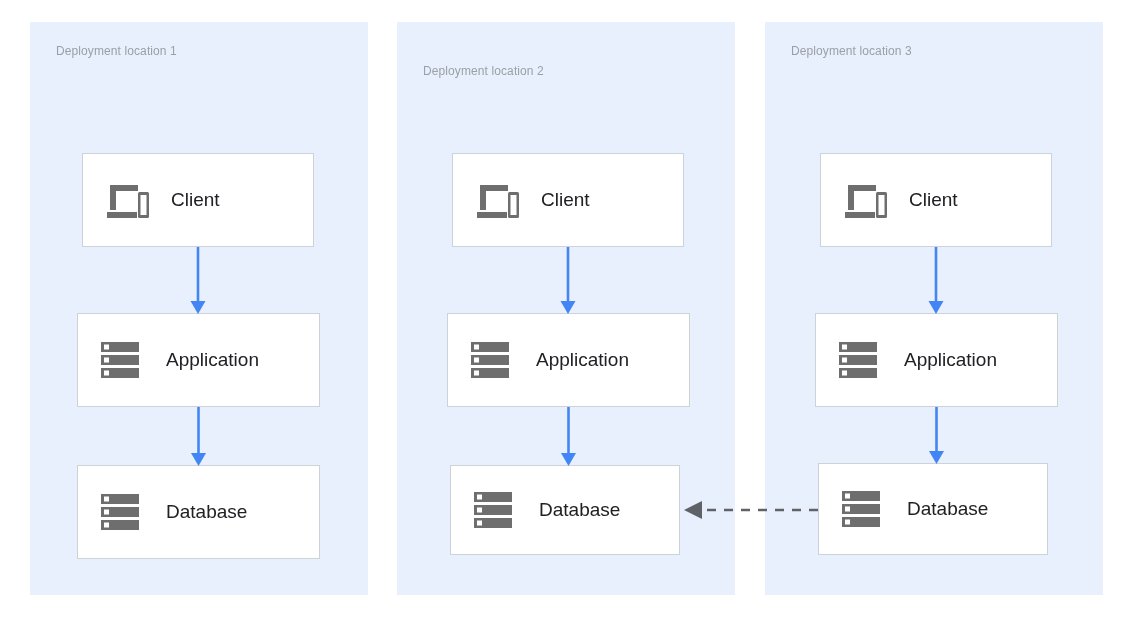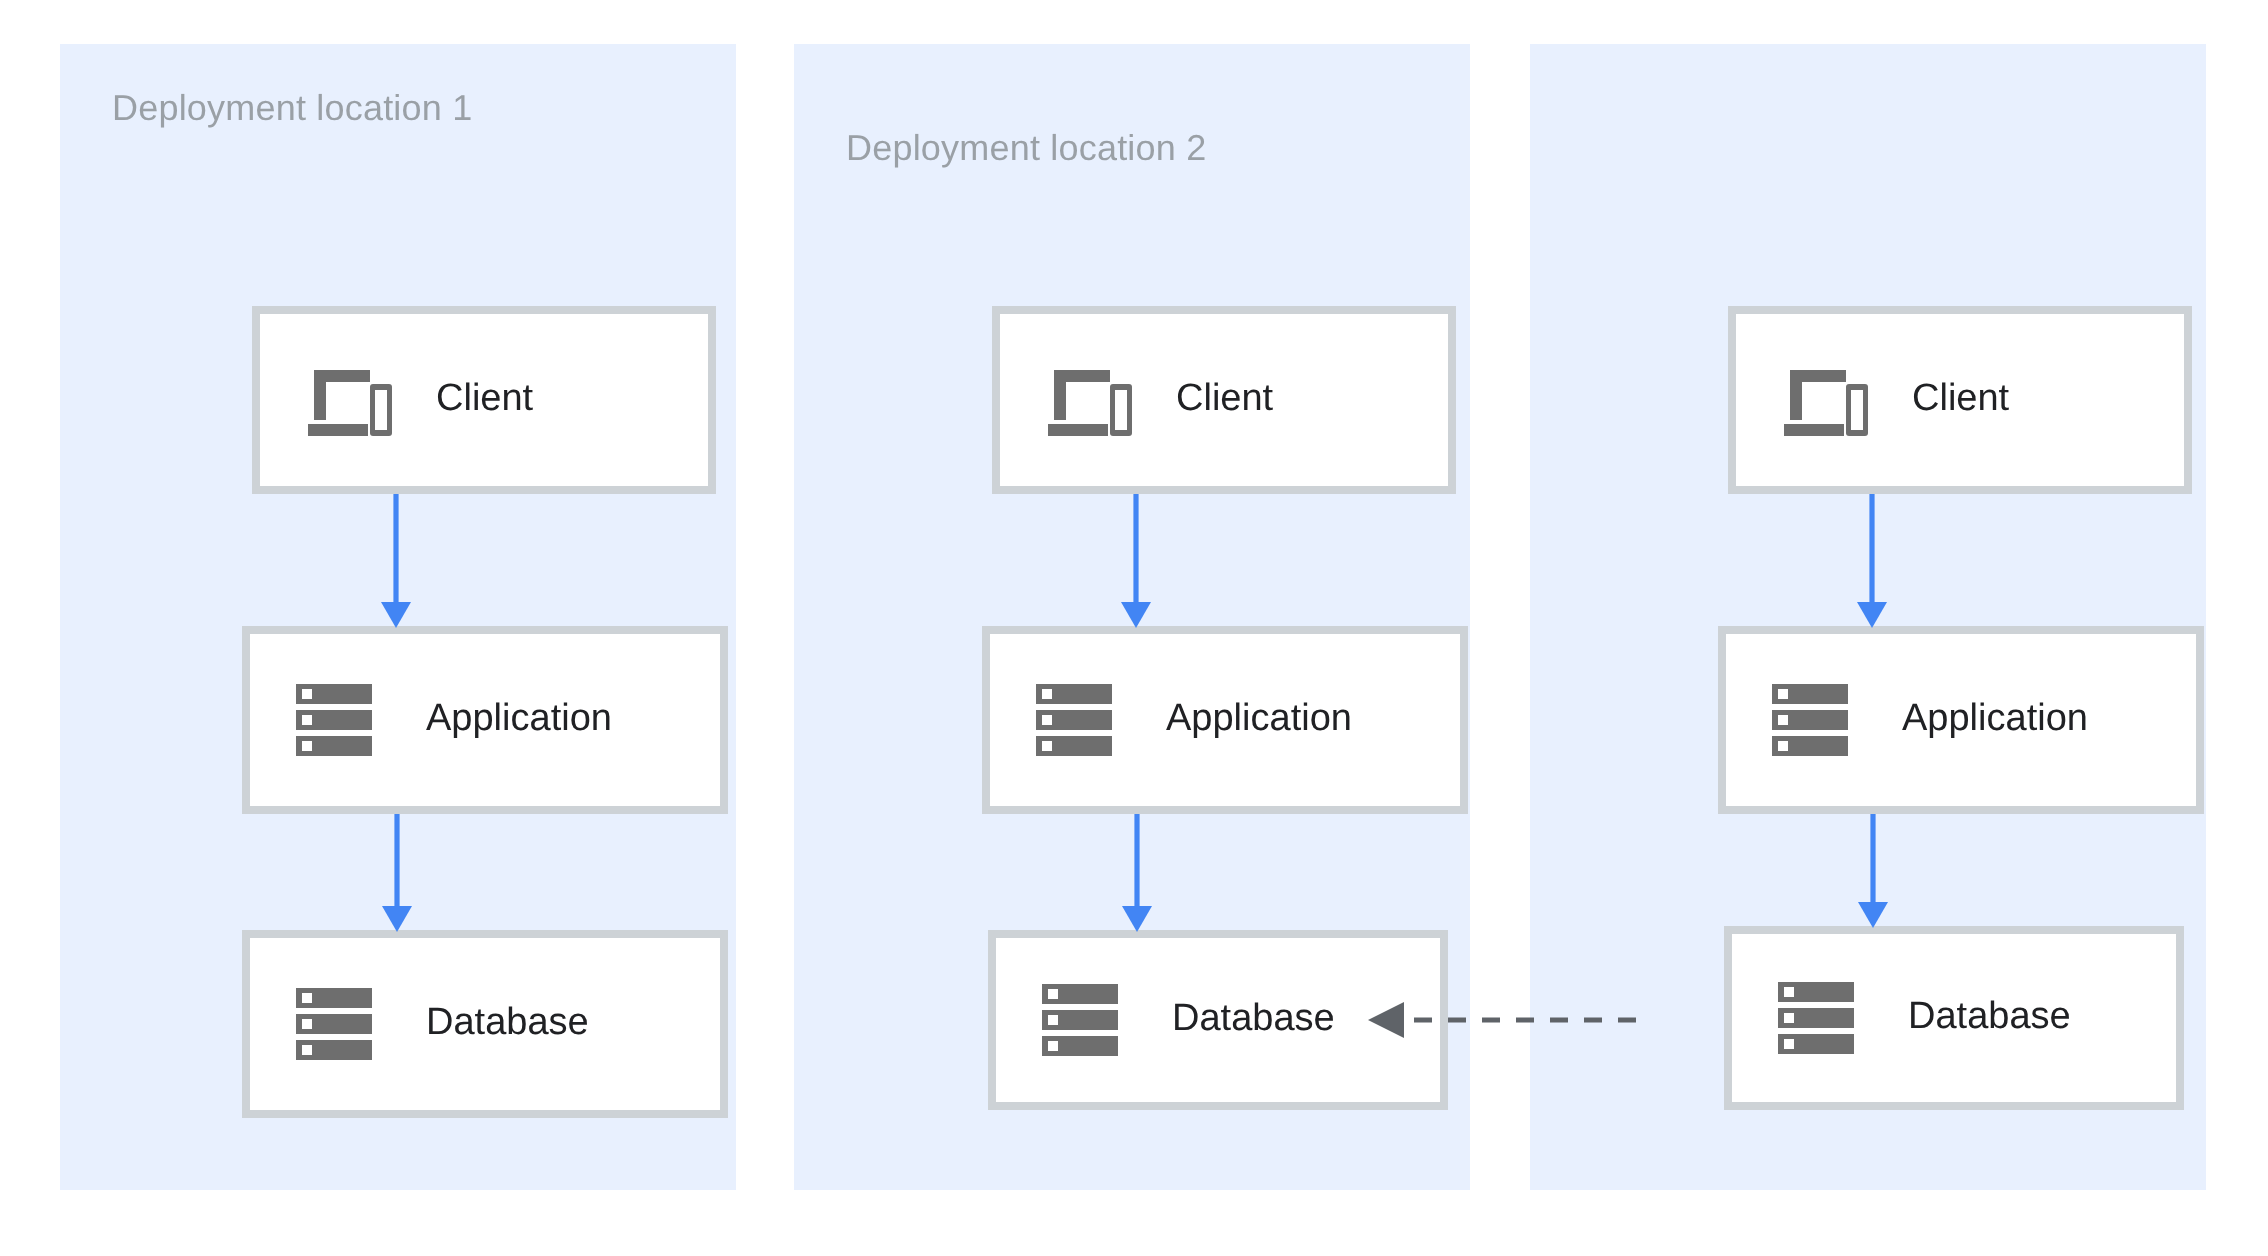--- a/index.html
+++ b/index.html
@@ -23,33 +23,32 @@
   }
   .panel {
     position: absolute;
     background: #e8f0fe;
     box-sizing: border-box;
   }
   .panel-title {
     position: absolute;
     left: 26px;
     top: 22px;
-    font-size: 18px;
+    font-size: 12px;
     color: #9aa0a6;
     white-space: nowrap;
     letter-spacing: 0.1px;
   }
   .node {
     position: absolute;
     background: #ffffff;
-    border: 4px solid #b91c1c;
+    border: 1px solid #b91c1c;
     box-sizing: border-box;
     display: flex;
     align-items: center;
-    margin-left: 44px;
   }
   .node-icon {
     position: absolute;
     left: 22px;
     top: 50%;
     transform: translateY(-50%);
     width: 46px;
     height: 42px;
     display: block;
   }
@@ -137,20 +136,21 @@
           <rect x="4" y="5.5" width="5" height="5" fill="#ffffff"></rect>
           <rect x="1" y="16" width="38" height="10" fill="#6e6e6e"></rect>
           <rect x="4" y="18.5" width="5" height="5" fill="#ffffff"></rect>
           <rect x="1" y="29" width="38" height="10" fill="#6e6e6e"></rect>
           <rect x="4" y="31.5" width="5" height="5" fill="#ffffff"></rect>
         </svg>
         <div class="node-label" style="color: rgb(32, 33, 36);">Database</div>
       </div>
     </div>
     <div class="panel" style="left: 765px; top: 22px; width: 338px; height: 573px; background: rgb(232, 240, 254);">
+      <div class="panel-title" style="color: rgb(154, 160, 166);">Deployment location 3</div>
       <div class="node" style="left: 55px; top: 131px; width: 232px; height: 94px; background: rgb(255, 255, 255); border-color: rgb(205, 210, 214);">
         <svg viewBox="0 0 46 42" class="node-icon">
           <path d="M5 6 H33 V12 H11 V31 H5 Z" fill="#6e6e6e"></path>
           <rect x="2" y="33" width="30" height="6" fill="#6e6e6e"></rect>
           <rect x="33" y="13" width="11" height="26" rx="1.5" fill="#6e6e6e"></rect>
           <rect x="35.5" y="16" width="6" height="20" fill="#ffffff"></rect>
         </svg>
         <div class="node-label" style="color: rgb(32, 33, 36);">Client</div>
       </div>
       <div class="node" style="left: 50px; top: 291px; width: 243px; height: 94px; background: rgb(255, 255, 255); border-color: rgb(205, 210, 214);">

